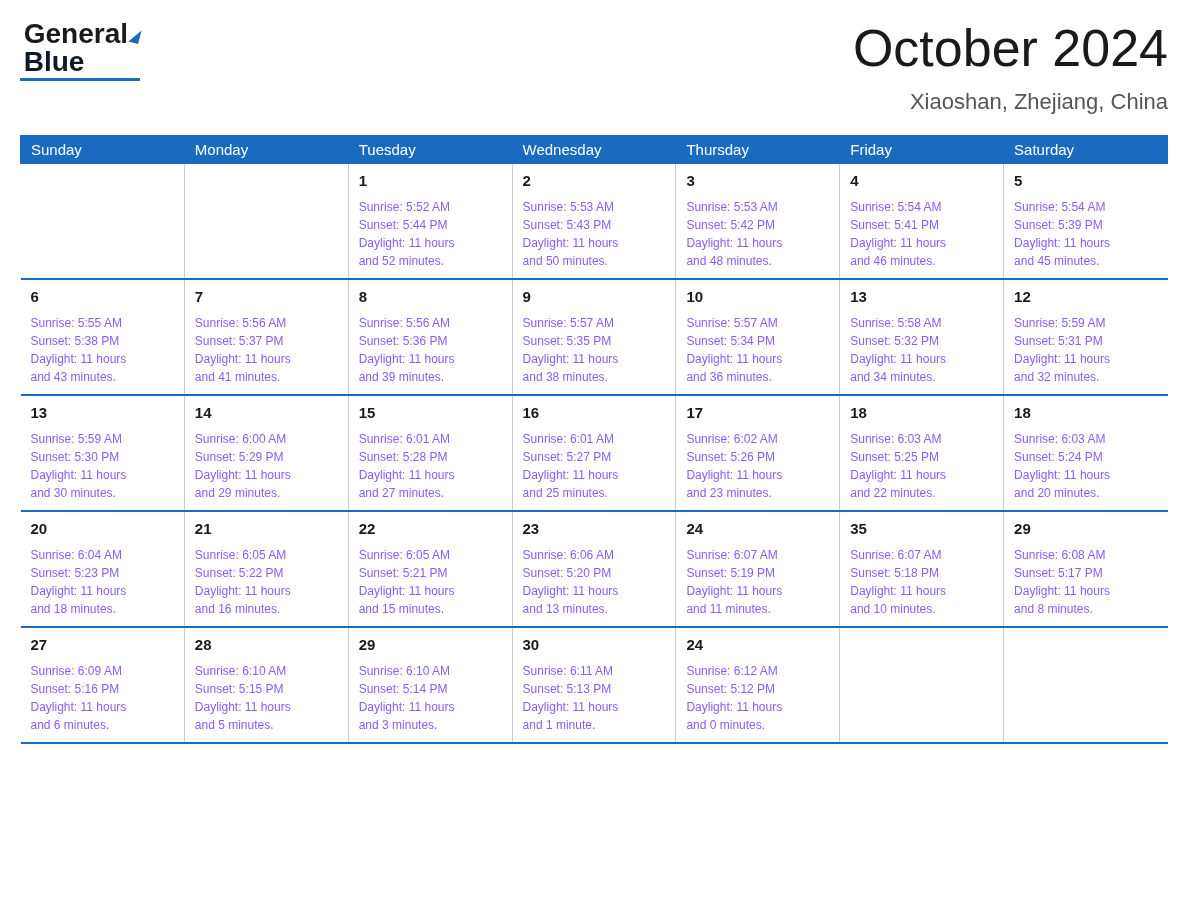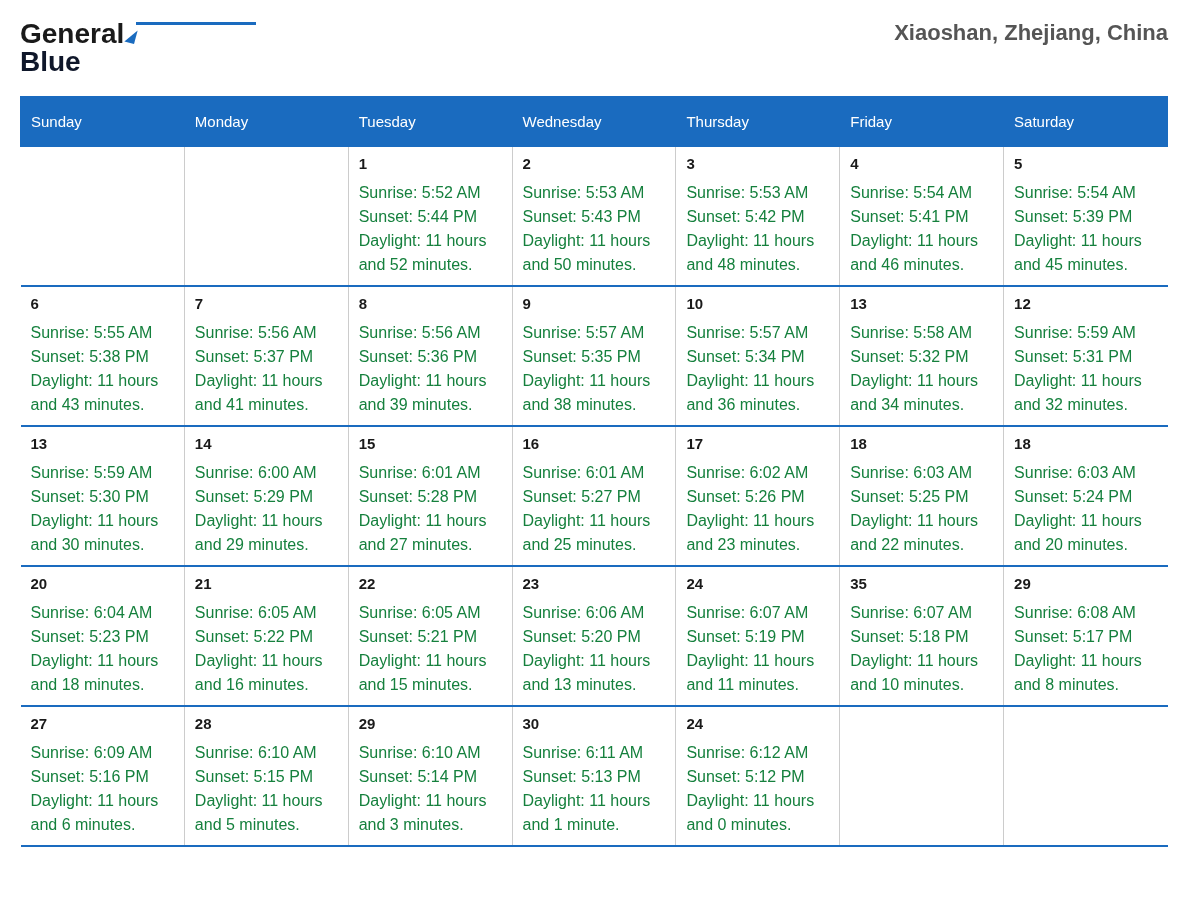--- a/index.html
+++ b/index.html
@@ -11,22 +11,22 @@
       min-height: 918px;
     }
     .header {
       display: flex;
       justify-content: space-between;
       align-items: flex-start;
       margin-bottom: 20px;
     }
     .logo {
       display: flex;
-      flex-direction: row;
-      align-items: flex-start;
+      flex-direction: column;
+      align-items: flex-end;
     }
     .logo-text {
       font-size: 28px;
       font-weight: bold;
       color: #1a1a1a;
       line-height: 1;
     }
     .logo-general { color: #1a1a1a; }
     .logo-blue { color: #0f172a; }
     .logo-triangle {
@@ -50,35 +50,36 @@
     }
     .month-title {
       font-size: 52px;
       font-weight: 300;
       color: #1a1a1a;
       line-height: 1.1;
     }
     .location-title {
       font-size: 22px;
       color: #555;
-      font-weight: bold;
+      font-weight: normal;
+      margin-top: 12px;
     }
     table {
       width: 100%;
       border-collapse: collapse;
       table-layout: fixed;
     }
     thead tr {
       background: #1a6bbf;
     }
     thead th {
       color: #fff;
       font-size: 15px;
       font-weight: normal;
-      padding: 16px 10px;
+      padding: 5px 10px;
       text-align: left;
       border: 1px solid #1a6bbf;
     }
     tbody tr {
       border-bottom: 2px solid #1a6bbf;
     }
     tbody td {
       vertical-align: top;
       padding: 8px 10px;
       font-size: 12.5px;
@@ -90,38 +91,39 @@
       border-right: none;
     }
     .day-num {
       font-size: 15px;
       font-weight: bold;
       color: #1a1a1a;
       display: block;
       margin-bottom: 4px;
     }
     .day-info {
-      font-size: 16px;
-      color: #15803d;
+      font-size: 12px;
+      color: #8b5cf6;
       line-height: 1.5;
       margin-top: 9px;
     }
   </style>
 </head>
 <body>
 
 <div class="header">
   <div class="logo">
     <div class="logo-text">
       <span class="logo-general">General</span><span class="logo-triangle"></span><br>
       <span class="logo-blue">Blue</span>
     </div>
     <div class="logo-line"></div>
   </div>
   <div class="title-section">
+    <div class="month-title">October 2024</div>
     <div class="location-title">Xiaoshan, Zhejiang, China</div>
   </div>
 </div>
 
 <table>
   <thead>
     <tr>
     <th>Sunday</th>
         <th>Monday</th>
         <th>Tuesday</th>

